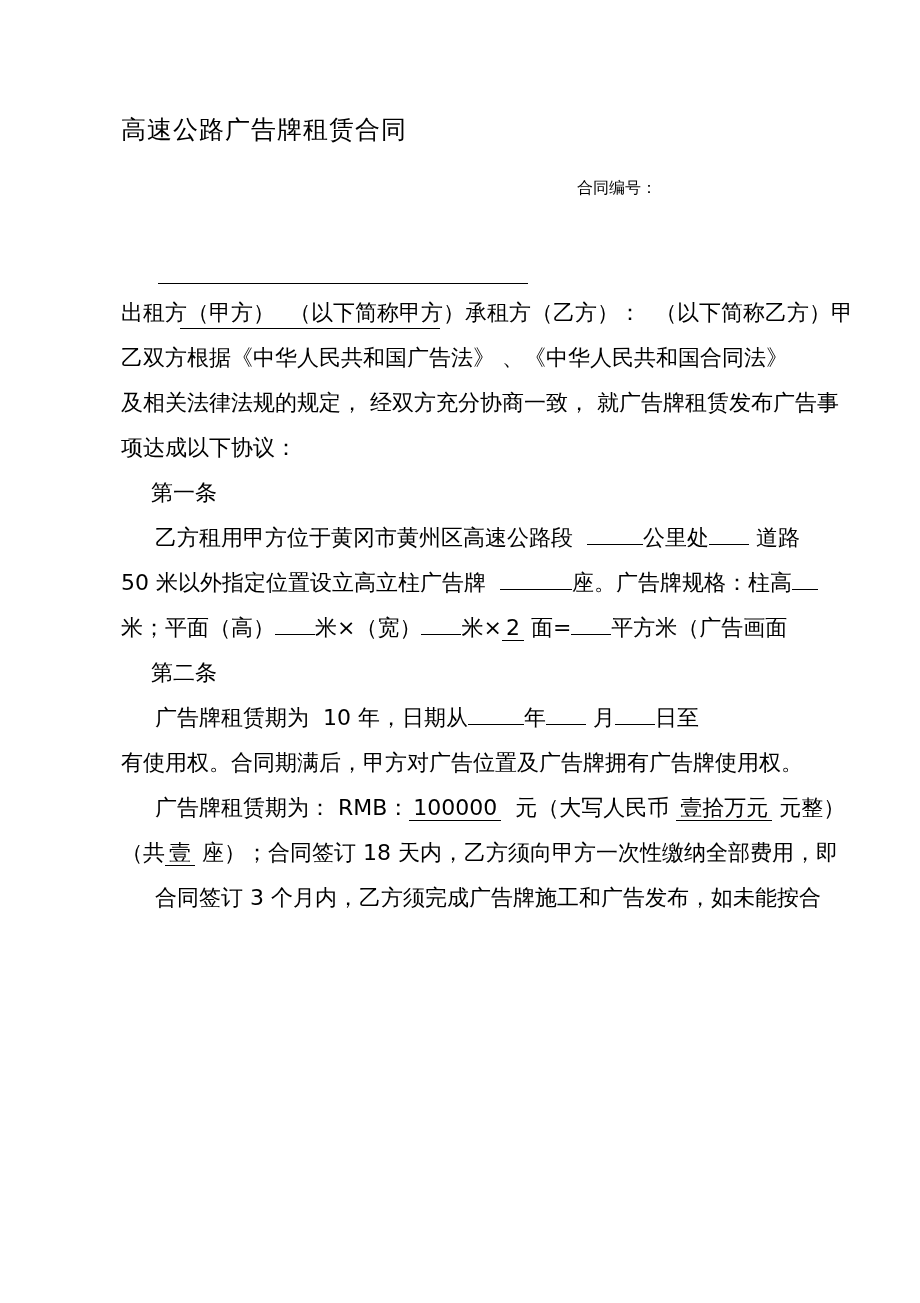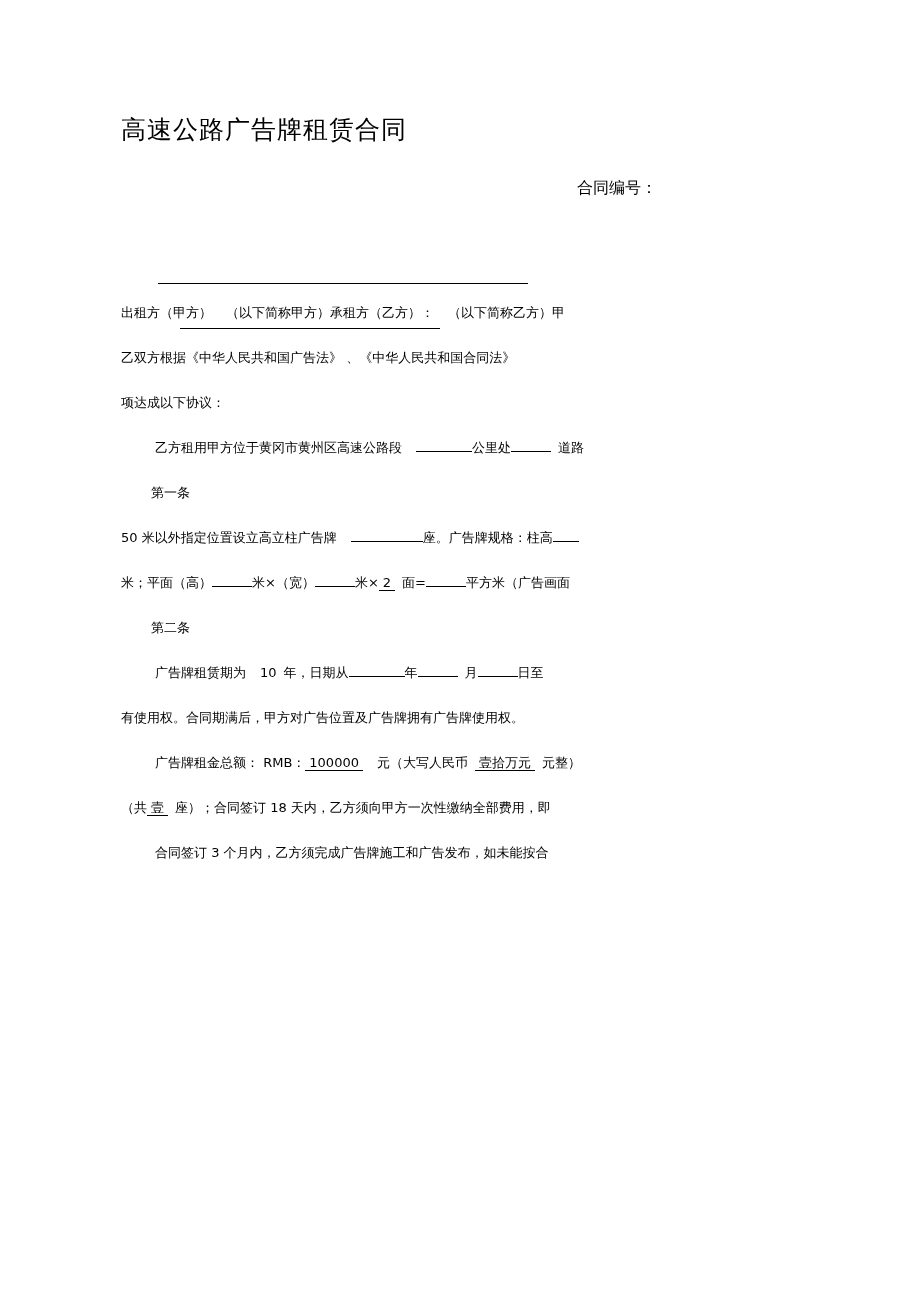--- a/index.html
+++ b/index.html
@@ -36,21 +36,21 @@
     left: 577px;
     top: 178px;
     font-size: 16px;
     white-space: nowrap;
   }
   .body-text {
     position: absolute;
     left: 121px;
     top: 290px;
     width: 680px;
-    font-size: 13px;
+    font-size: 22px;
     line-height: 45px;
   }
   .ln {
     white-space: nowrap;
   }
   .indent1 { padding-left: 30px; }
   .indent2 { padding-left: 34px; }
   
   .blank {
     display: inline-block;
@@ -97,27 +97,28 @@
   <div class="rule-top"></div>
   <div class="rule-second"></div>
 
   <div class="body-text">
 
     <div class="ln">
       <span>出租方（甲方）</span><span class="sp"></span><span>（以下简称甲方）承租方（乙方）：</span><span class="sp"></span><span>（以下简称乙方）甲</span>
     </div>
 
     <div class="ln">乙双方根据《中华人民共和国广告法》 、《中华人民共和国合同法》</div>
+    <div class="ln">及相关法律法规的规定， 经双方充分协商一致， 就广告牌租赁发布广告事</div>
     <div class="ln">项达成以下协议：</div>
+
+    <div class="ln indent1">第一条</div>
 
     <div class="ln indent2">
       <span>乙方租用甲方位于黄冈市黄州区高速公路段</span><span class="sp"></span><span class="blank b-md"></span><span>公里处</span><span class="blank b-sm"></span><span class="sp-s"></span><span>道路</span>
     </div>
-
-    <div class="ln indent1">第一条</div>
 
     <div class="ln">
       <span>50 米以外指定位置设立高立柱广告牌</span><span class="sp"></span><span class="blank b-lg"></span><span>座。广告牌规格：柱高</span><span class="blank b-xs"></span>
     </div>
 
     <div class="ln">
       <span>米；平面（高）</span><span class="blank b-sm"></span><span>米×（宽）</span><span class="blank b-sm"></span><span>米×</span><span class="b-val">2</span><span class="sp-s"></span><span>面=</span><span class="blank b-sm"></span><span>平方米（广告画面</span>
     </div>
 
 
@@ -125,21 +126,21 @@
 
     <div class="ln indent2">
       <span>广告牌租赁期为</span><span class="sp"></span><span>10</span><span class="sp-s"></span><span>年，日期从</span><span class="blank b-md"></span><span>年</span><span class="blank b-sm"></span><span class="sp-s"></span><span>月</span><span class="blank b-sm"></span><span>日至</span>
     </div>
 
 
     <div class="ln">有使用权。合同期满后，甲方对广告位置及广告牌拥有广告牌使用权。</div>
 
 
     <div class="ln indent2">
-      <span>广告牌租金总额： RMB：</span><span class="b-val">100000</span><span class="sp"></span><span>元（大写人民币</span><span class="sp-s"></span><span class="b-val">壹拾万元</span><span class="sp-s"></span><span>元整）</span>
+      <span>广告牌租赁期为： RMB：</span><span class="b-val">100000</span><span class="sp"></span><span>元（大写人民币</span><span class="sp-s"></span><span class="b-val">壹拾万元</span><span class="sp-s"></span><span>元整）</span>
     </div>
 
     <div class="ln">
       <span>（共</span><span class="b-val">壹</span><span class="sp-s"></span><span>座）；合同签订 18 天内，乙方须向甲方一次性缴纳全部费用，即</span>
     </div>
 
 
     <div class="ln indent2">合同签订 3 个月内，乙方须完成广告牌施工和广告发布，如未能按合</div>
 
   </div>

